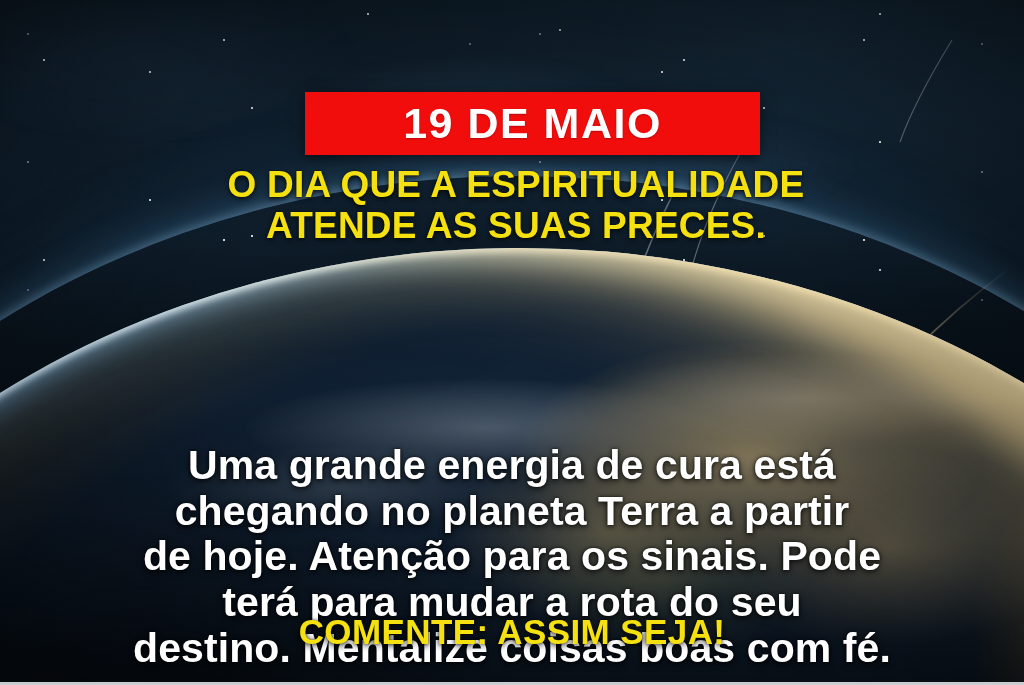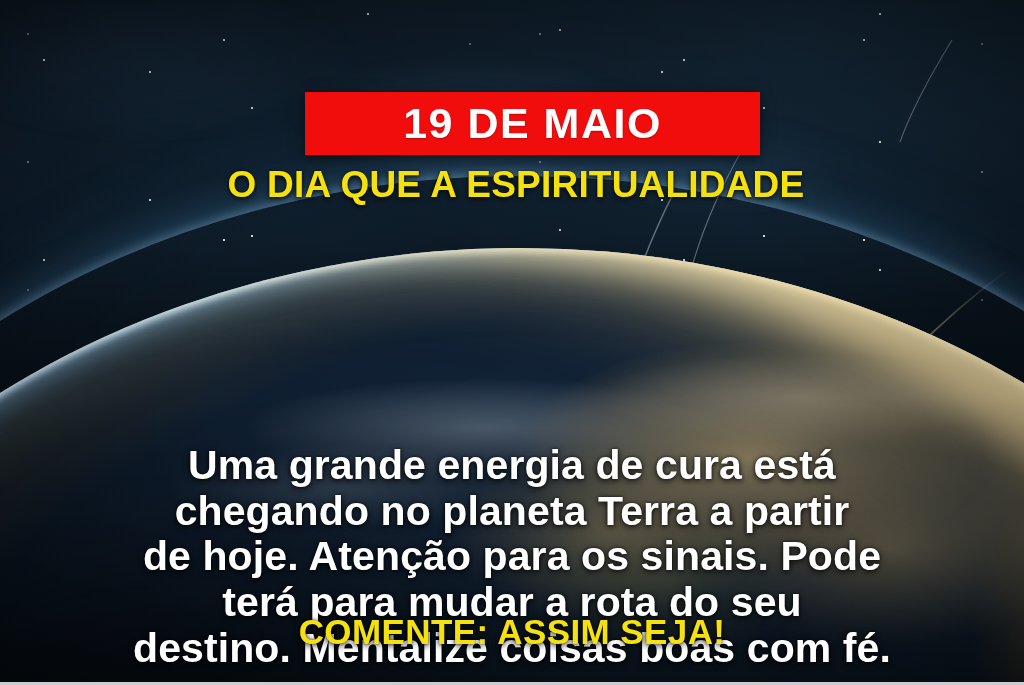--- a/index.html
+++ b/index.html
@@ -303,20 +303,21 @@
   <div class="vignette"></div>
 
   <div class="content">
 
     <div class="date-banner">
       <span class="date-banner-text">19 DE MAIO</span>
     </div>
 
     <div class="headline">
       <span class="hl-line">O DIA QUE A ESPIRITUALIDADE</span>
+      <span class="hl-line">ATENDE AS SUAS PRECES.</span>
     </div>
 
     <div class="body-copy">
       <span class="bc-line">Uma grande energia de cura está</span>
       <span class="bc-line">chegando no planeta Terra a partir</span>
       <span class="bc-line">de hoje. Atenção para os sinais. Pode</span>
       <span class="bc-line">terá para mudar a rota do seu</span>
       <span class="bc-line">destino. Mentalize coisas boas com fé.</span>
     </div>
 

